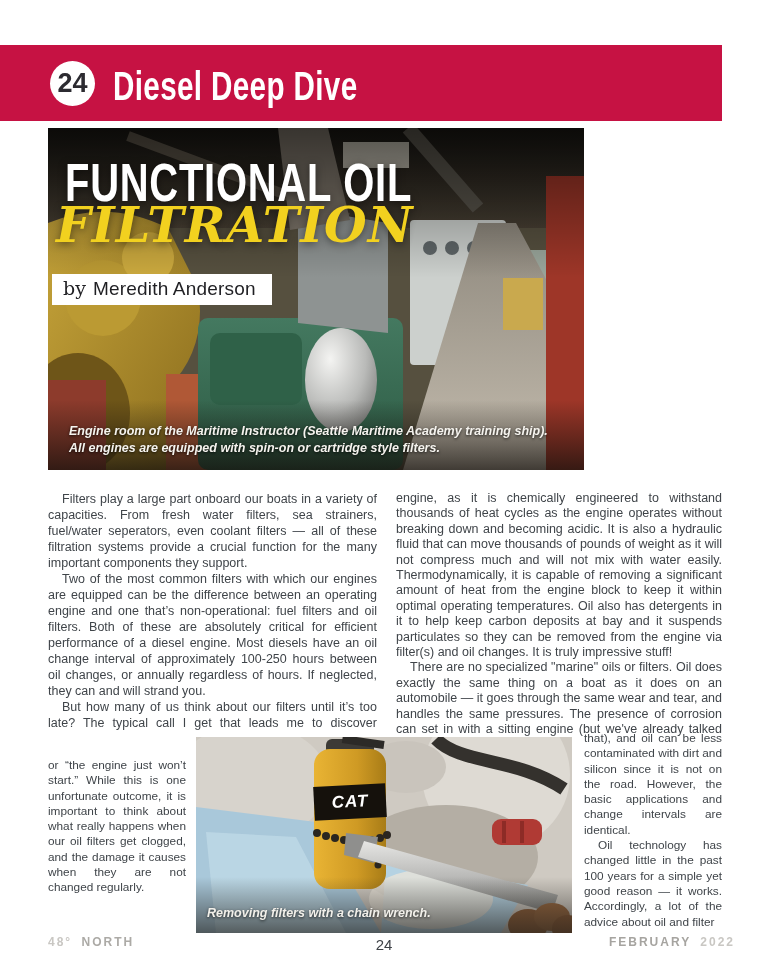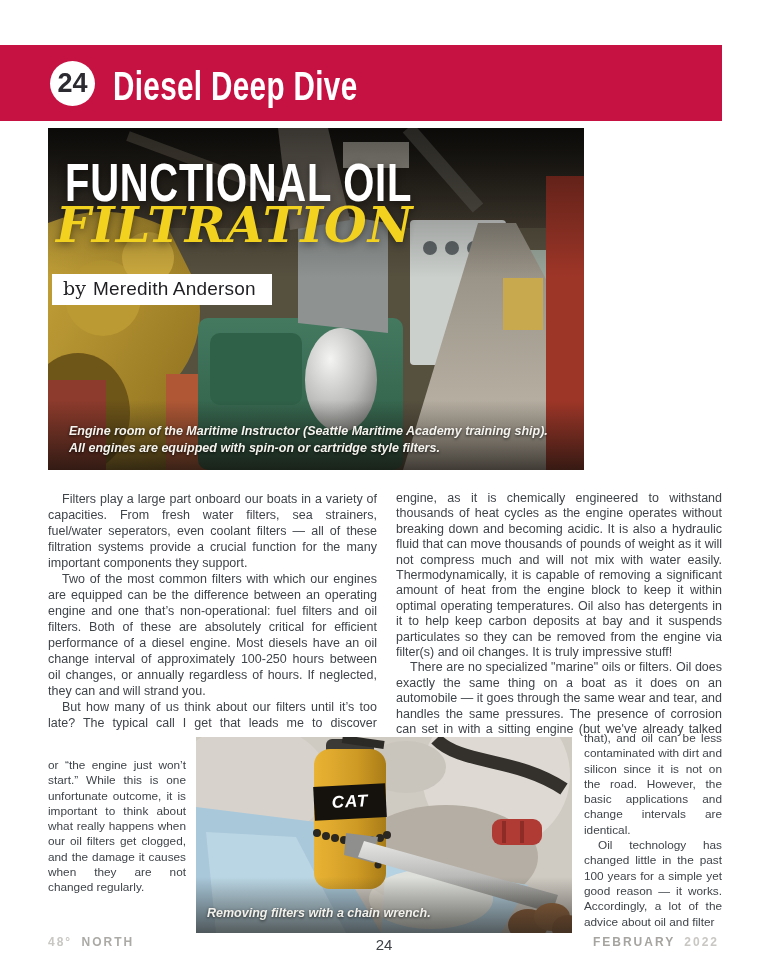--- a/index.html
+++ b/index.html
@@ -58,21 +58,21 @@
         font-style:italic;font-weight:bold;font-size:12.5px;
         text-shadow:0 1px 3px rgba(0,0,0,.7);}
 
   
   .footer-left{position:absolute;left:48px;top:935px;font-size:12px;font-weight:bold;
         letter-spacing:2px;white-space:nowrap;}
   .footer-left .num{color:#C9C7C3;}
   .footer-left .name{color:#ACAAA6;margin-left:4px;}
   .footer-center{position:absolute;left:0;top:936px;width:768px;text-align:center;
         font-size:15px;color:#3E4247;}
-  .footer-right{position:absolute;right:49px;top:935px;font-size:12px;font-weight:bold;
+  .footer-right{position:absolute;right:33px;top:935px;font-size:12px;font-weight:bold;
         letter-spacing:2px;white-space:nowrap;}
   .footer-right .month{color:#A6A4A0;}
   .footer-right .year{color:#C9C7C3;margin-left:4px;font-weight:bold;}
 </style>
 </head>
 <body>
 
 <div class="page">
 
   <header class="banner">

